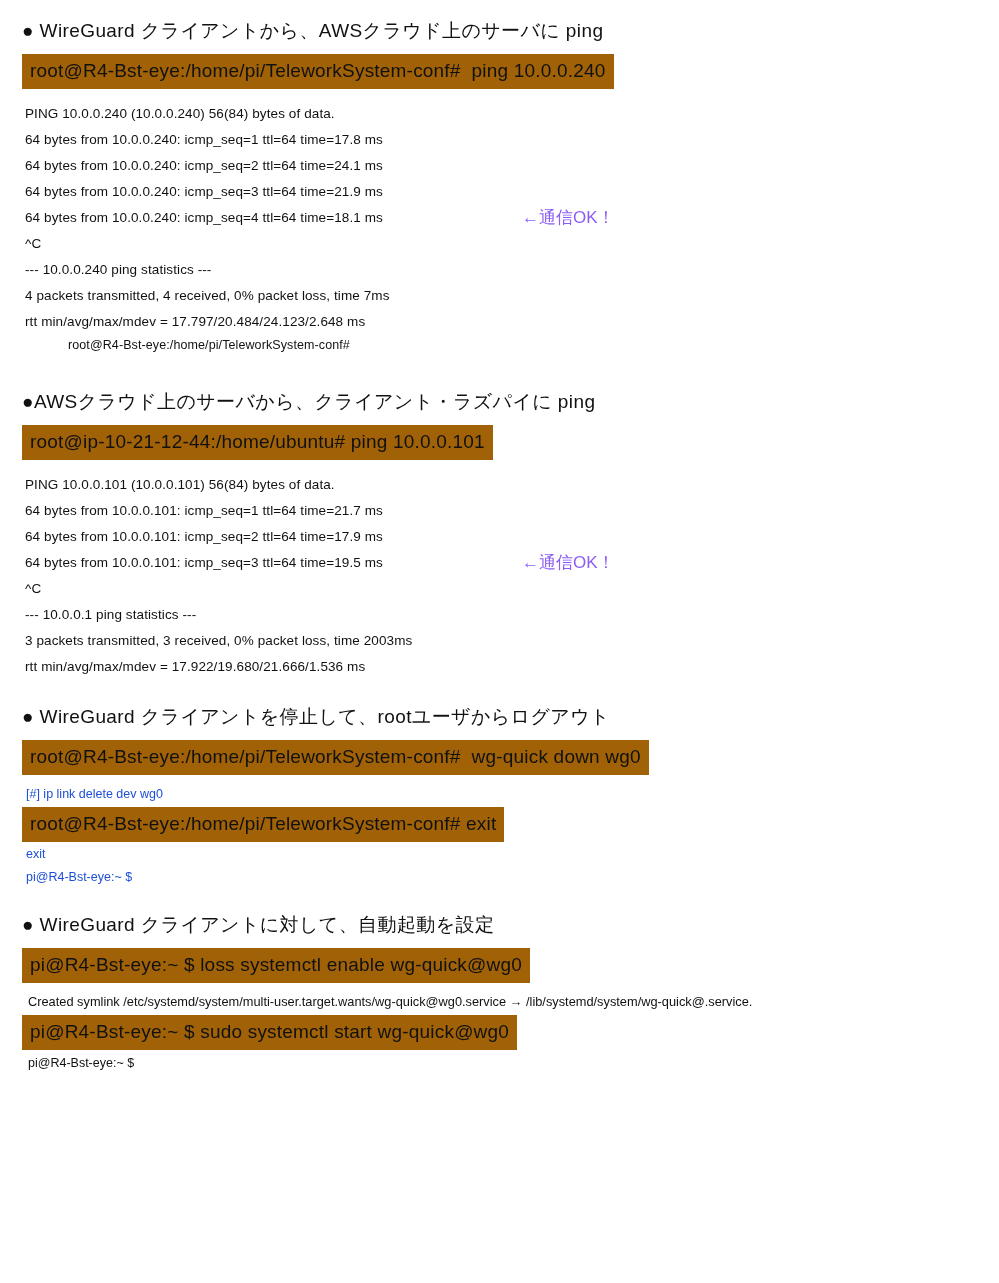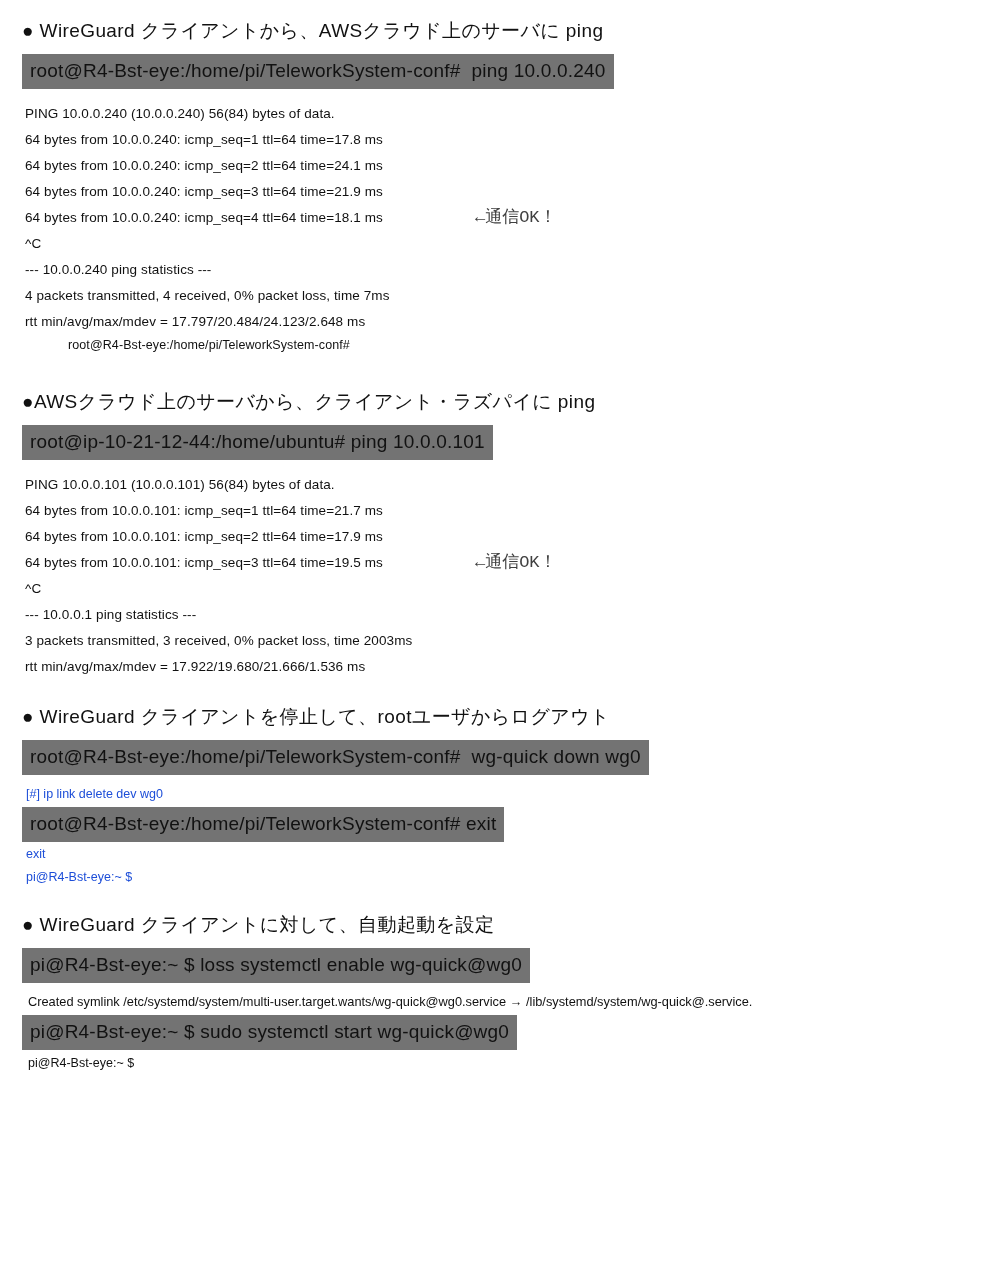--- a/index.html
+++ b/index.html
@@ -26,21 +26,21 @@
   .heading {
     font-size: 19px;
     line-height: 26px;
     color: #111111;
     letter-spacing: 0.4px;
     margin: 0 0 4px 0;
     white-space: pre;
   }
   .cmd {
     display: inline-block;
-    background: #737373;
+    background: #a16207;
     color: #111111;
     font-size: 19px;
     line-height: 30px;
     padding: 2px 8px 3px 8px;
     white-space: pre;
     letter-spacing: 0.2px;
   }
   .cmd-wrap {
     margin: 10px 0 8px 0;
   }
@@ -57,28 +57,28 @@
     font-size: 12.5px;
     line-height: 20px;
     margin-left: 43px;
   }
   .out-block {
     margin: 12px 0 0 3px;
   }
   .out-row {
     display: flex;
     align-items: center;
+    gap: 47px;
   }
   .out-row .note {
     margin-left: 92px;
     font-size: 17px;
     line-height: 26px;
     white-space: pre;
-    color: #404040;
-    font-family: Liberation Mono, monospace;
+    color: #8b5cf6;
   }
   .spacer-lg { height: 30px; }
   .spacer-md { height: 20px; }
   .mini-out {
     font-size: 12.5px;
     line-height: 22px;
     margin: 1px 0 1px 4px;
     white-space: pre;
     color: #1d4ed8;
   }

